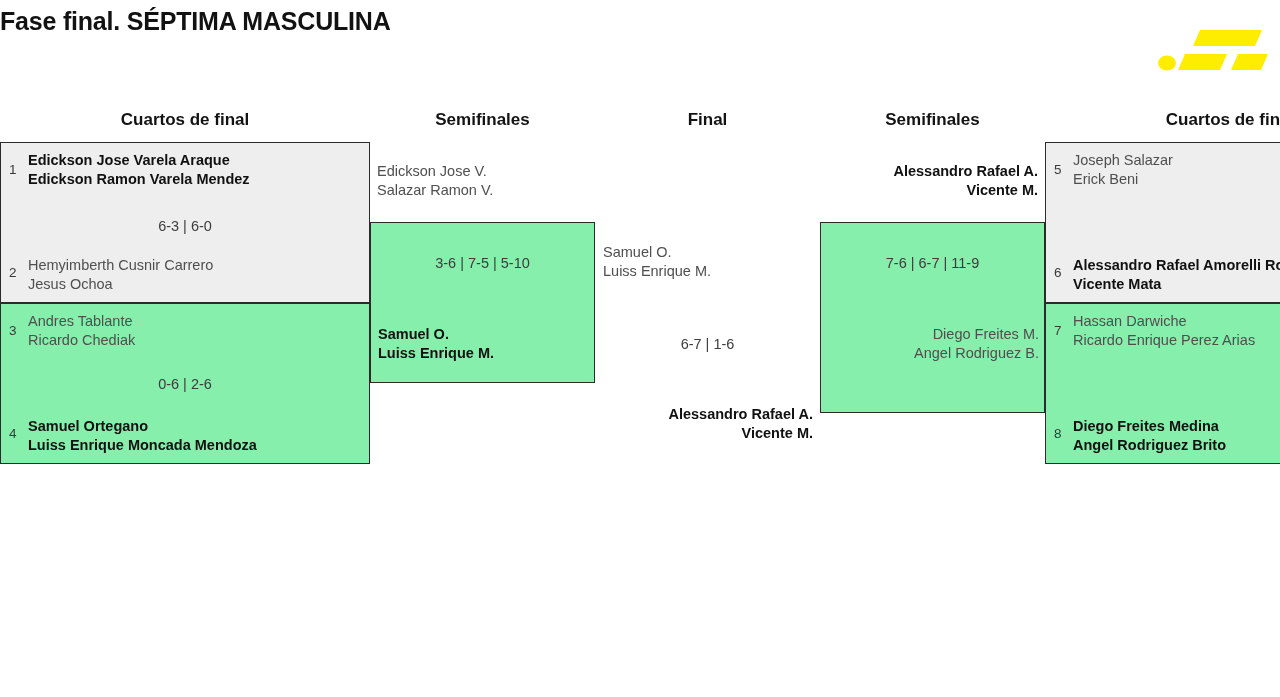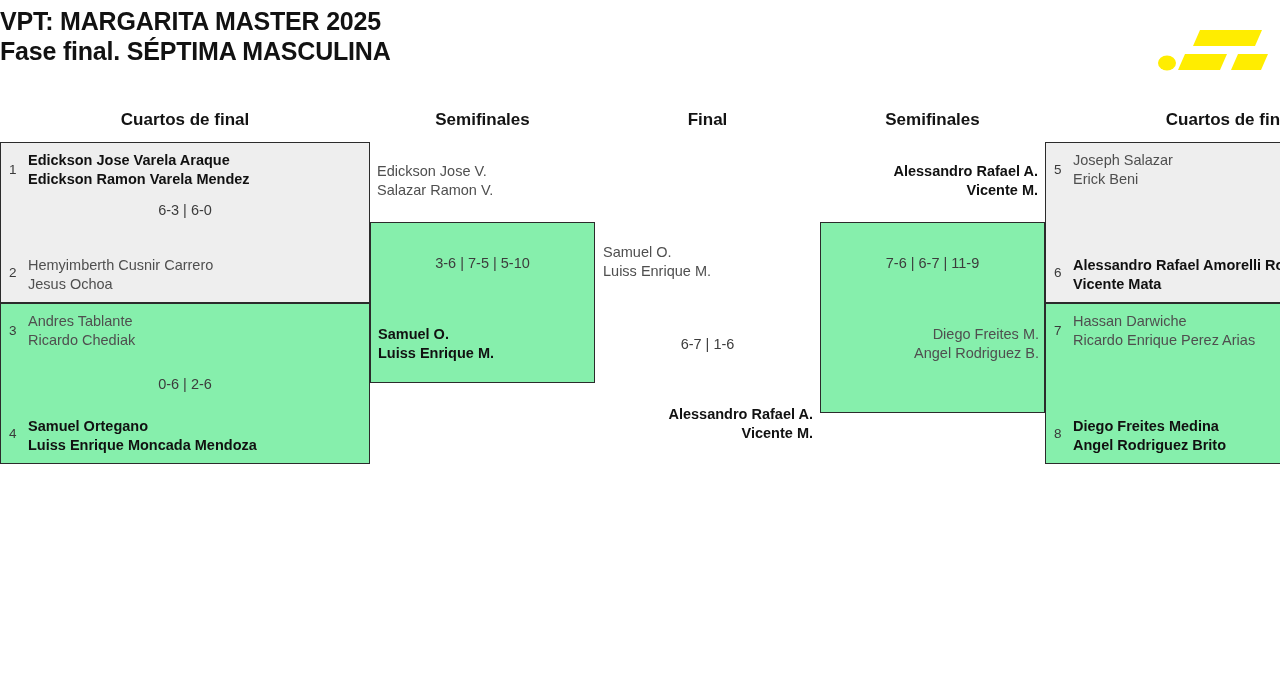--- a/index.html
+++ b/index.html
@@ -123,21 +123,20 @@
   .float-team.ar { text-align: right; }
   .float-team.al { text-align: left; }
 </style>
 </head>
 <body>
 
 <div class="page">
 
   <div class="header">
     <div class="title-block">
-      <div class="title-line">VPT: MARGARITA MASTER 2025</div>
       <div class="title-line">Fase final. SÉPTIMA MASCULINA</div>
     </div>
 
     <div class="logo">
       <svg width="180" height="80" viewBox="0 0 180 80">
         <g transform="skewX(-12)" fill="none" stroke="#ffffff" stroke-width="1.1">
           <text x="26" y="20" font-family="Liberation Sans, sans-serif" font-size="19" font-weight="700" fill="none" stroke="#ffffff" stroke-width="1" letter-spacing="0.5">VENEZUELA</text>
           <text x="22" y="42" font-family="Liberation Sans, sans-serif" font-size="19" font-weight="700" fill="none" stroke="#ffffff" stroke-width="1" letter-spacing="0.5">PADEL</text>
           <text x="16" y="64" font-family="Liberation Sans, sans-serif" font-size="19" font-weight="700" fill="none" stroke="#ffffff" stroke-width="1" letter-spacing="0.5">TOUR.</text>
         </g>
@@ -158,21 +157,21 @@
   <div class="col-header" style="left:1045px; top:109px; width:370px;">Cuartos de final</div>
 
   <div class="match-box shaded" style="left:0px; top:142px; width:370px; height:161px;">
     <div class="team align-left top winner" style="width:370px;">
       <span class="seed">1</span>
       <span class="names">
         <span class="n">Edickson Jose Varela Araque</span>
         <span class="n">Edickson Ramon Varela Mendez</span>
       </span>
     </div>
-    <div class="score center" style="top:58px;">6-3 | 6-0</div>
+    <div class="score center" style="top:74px;">6-3 | 6-0</div>
     <div class="team align-left bottom" style="width:370px;">
       <span class="seed" style="top:8px;">2</span>
       <span class="names">
         <span class="n">Hemyimberth Cusnir Carrero</span>
         <span class="n">Jesus Ochoa</span>
       </span>
     </div>
   </div>
 
   <div class="match-box" style="left:0px; top:303px; width:370px; height:161px;">

